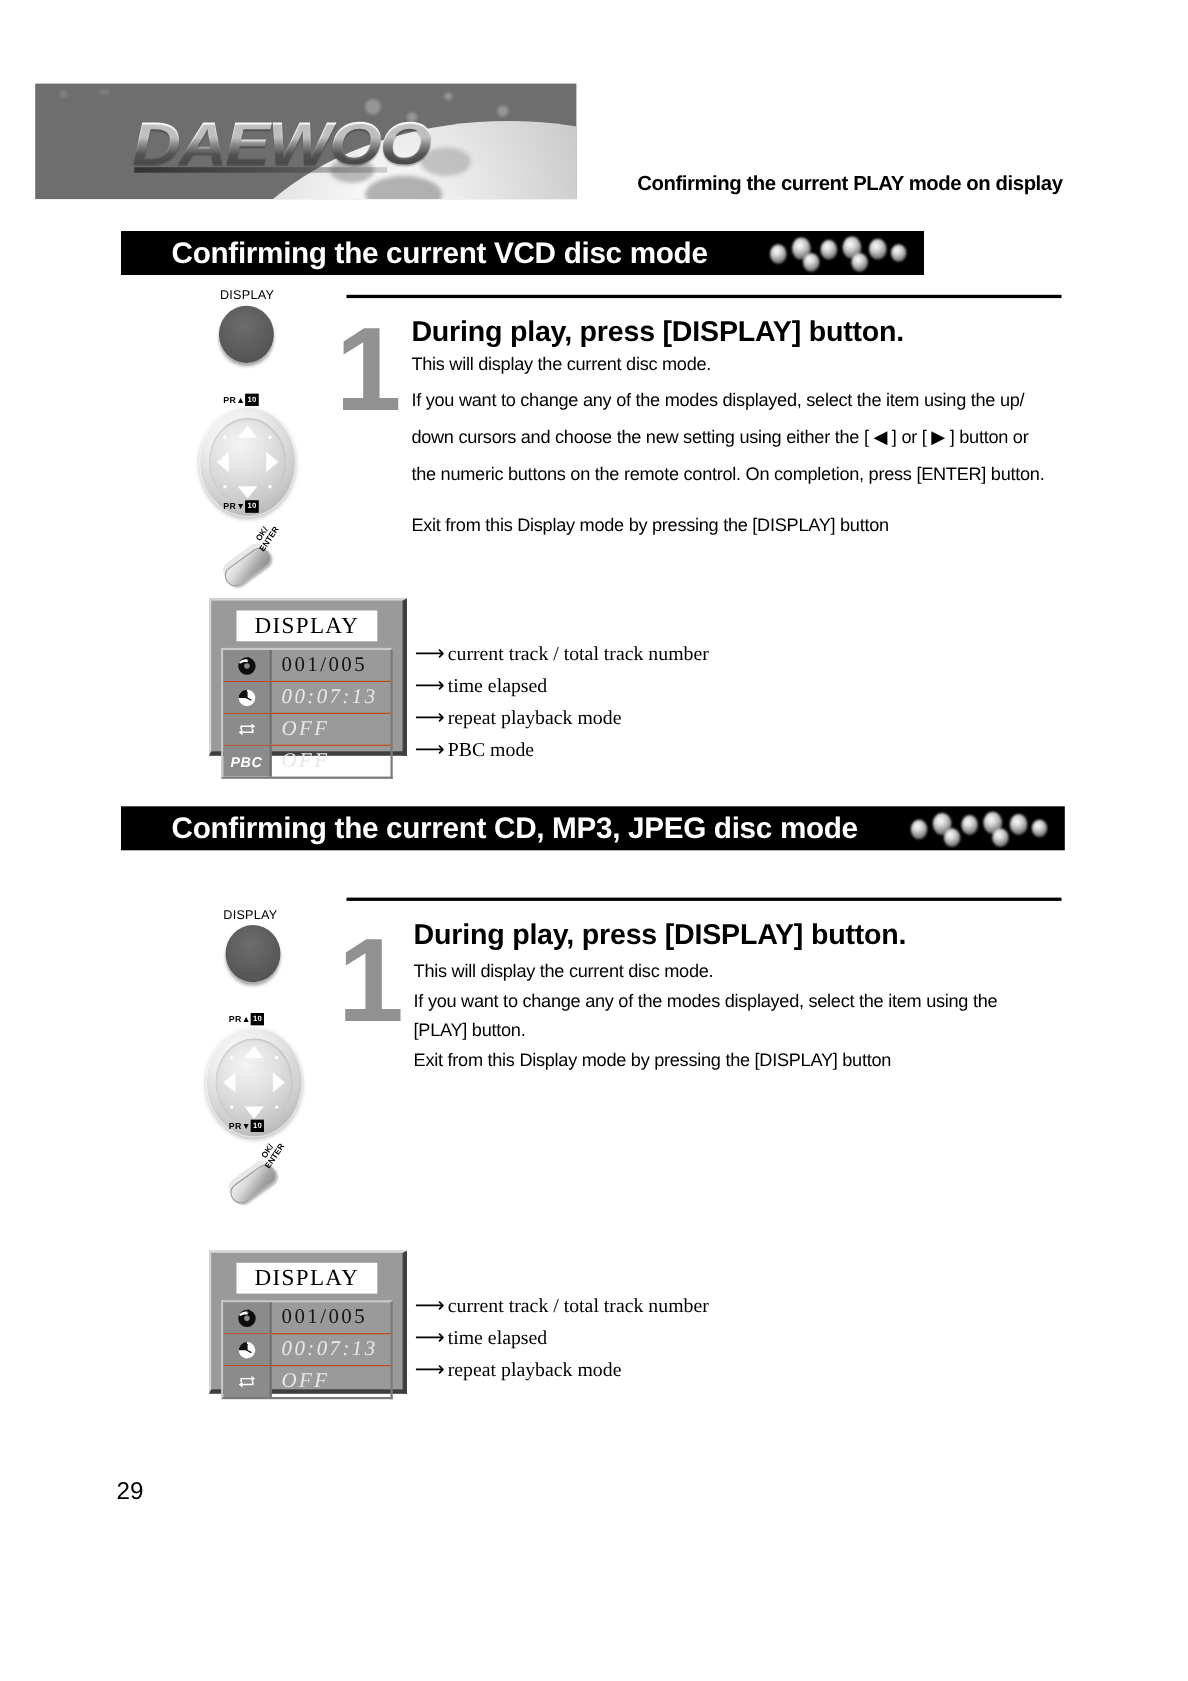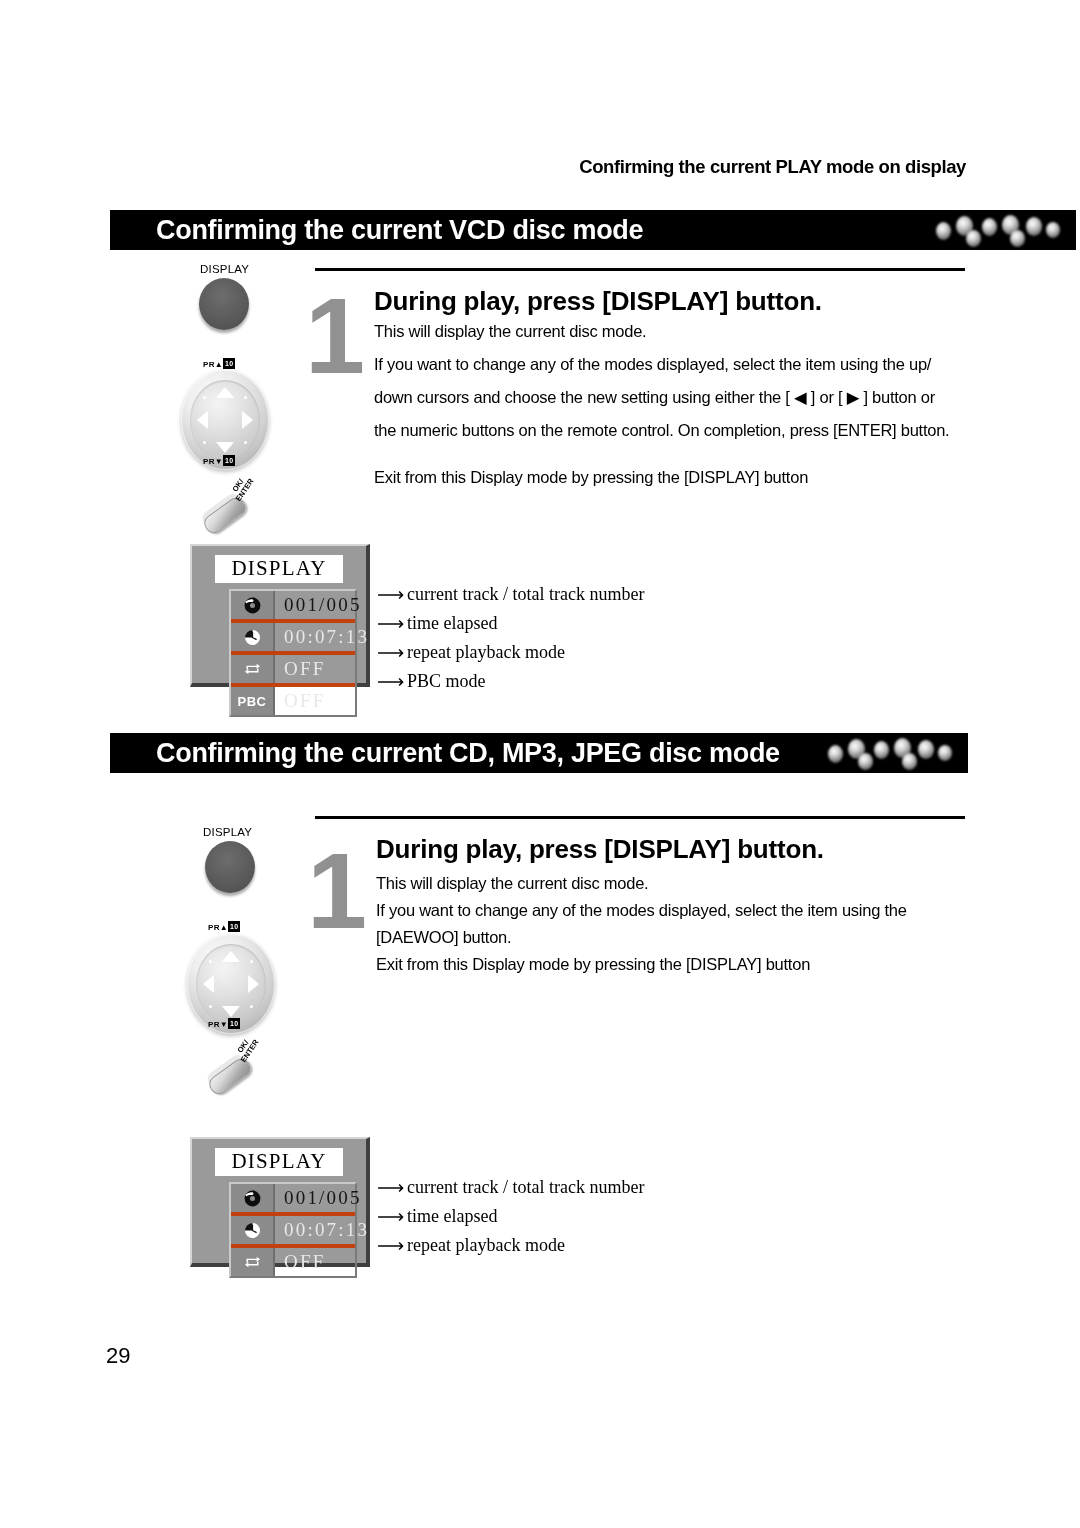--- a/index.html
+++ b/index.html
@@ -315,28 +315,27 @@
     font-size: 21px;
     letter-spacing: 1.2px;
     padding: 1px 0 2px 0;
     margin: 2px 14px 6px 14px;
   }
   .osd .rows {
     border-top: 2px solid #c9c9c9;
     border-left: 2px solid #c9c9c9;
     border-right: 2px solid #7a7a7a;
     border-bottom: 2px solid #7a7a7a;
-    margin-left: 28px;
   }
   .osd .row {
     display: flex;
     align-items: stretch;
     height: 28px;
   }
-  .osd .row + .row { border-top: 4px solid #c2410c; }
+  .osd .row + .row { border-top: 1px solid #c2410c; font-style: italic; }
   .osd .ico {
     width: 42px;
     background: #8b8b8b;
     border-right: 2px solid #6e6e6e;
     display: flex;
     align-items: center;
     justify-content: center;
     color: #fff;
     flex: 0 0 42px;
   }
@@ -387,24 +386,38 @@
     top: 1343px;
     font-size: 22px;
     color: #000;
   }
 </style>
 </head>
 <body>
 
 <div class="page">
 
+  <div class="logo-banner">
+    <div class="globe"></div>
+    <div class="globe-spot1"></div>
+    <div class="globe-spot2"></div>
+    <div class="globe-spot3"></div>
+    <div class="sky-dot" style="left:300px;top:14px;width:14px;height:14px;"></div>
+    <div class="sky-dot" style="left:338px;top:26px;width:9px;height:9px;"></div>
+    <div class="sky-dot" style="left:372px;top:8px;width:7px;height:7px;"></div>
+    <div class="sky-dot" style="left:420px;top:20px;width:10px;height:10px;"></div>
+    <div class="sky-dot" style="left:22px;top:6px;width:7px;height:7px;background:rgba(140,140,140,0.6);"></div>
+    <div class="sky-dot" style="left:58px;top:5px;width:10px;height:5px;background:rgba(140,140,140,0.6);"></div>
+    <div class="wordmark">DAEWOO</div>
+    <div class="wordmark-shade"></div>
+  </div>
 
   <div class="running-head">Confirming the current PLAY mode on display</div>
 
-  <div class="banner" style="left:110px; top:210px; width:966px;">
+  <div class="banner" style="left:110px; top:210px; width:730px;">
     <div class="banner-title">Confirming the current VCD disc mode</div>
     <div class="dots">
       <i style="left:2px;  top:12px; width:15px; height:18px;"></i>
       <i style="left:22px; top:6px;  width:17px; height:20px;"></i>
       <i style="left:32px; top:20px; width:15px; height:17px;"></i>
       <i style="left:48px; top:8px;  width:15px; height:18px;"></i>
       <i style="left:68px; top:5px;  width:17px; height:20px;"></i>
       <i style="left:76px; top:20px; width:15px; height:17px;"></i>
       <i style="left:92px; top:7px;  width:16px; height:19px;"></i>
       <i style="left:112px;top:12px; width:14px; height:16px;"></i>
@@ -560,21 +573,21 @@
       <span>OK/</span><br>
       <span>ENTER</span>
     </div>
   </div>
 
   <div class="step-num" style="left:307px; top:837px;">1</div>
   <div class="step-head" style="left:376px; top:834px;">During play, press [DISPLAY] button.</div>
   <div class="step-body" style="left:376px; top:870px; width:600px; line-height:27px;">
     <p>This will display the current disc mode.</p>
     <p>If you want to change any of the modes displayed, select the item using the</p>
-    <p>[DAEWOO] button.</p>
+    <p>[PLAY] button.</p>
     <p>Exit from this Display mode by pressing the [DISPLAY] button</p>
   </div>
 
   <div class="osd" style="left:190px; top:1137px; width:180px; height:130px;">
     <div class="title">DISPLAY</div>
     <div class="rows">
       <div class="row">
         <div class="ico">
           <svg width="19" height="19" viewBox="0 0 24 24" aria-hidden="true">
             <path d="M12 2a10 10 0 1 0 10 10A10 10 0 0 0 12 2zm0 13.2A3.2 3.2 0 1 1 15.2 12 3.2 3.2 0 0 1 12 15.2z" fill="#0d0d0d"></path>

